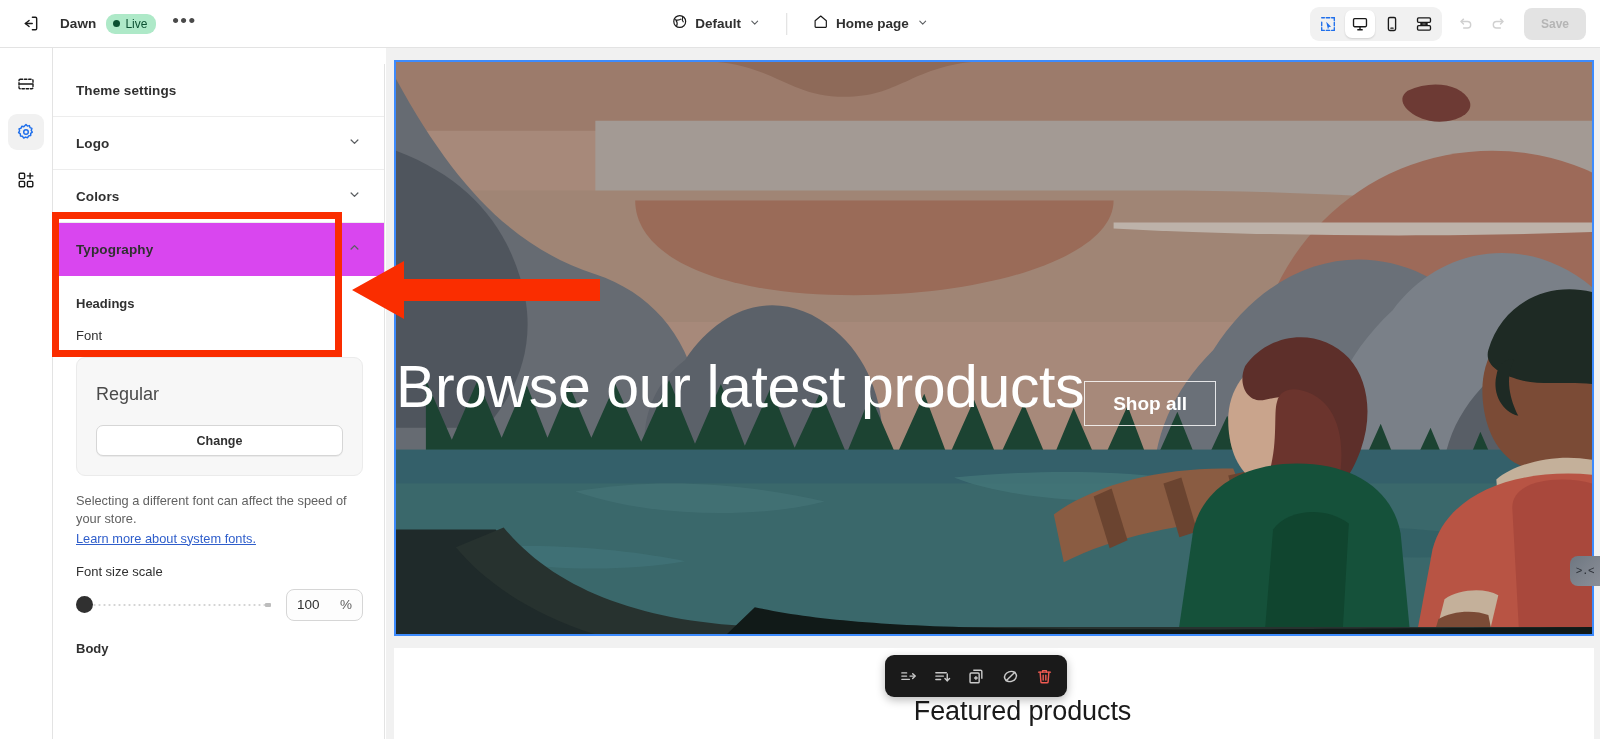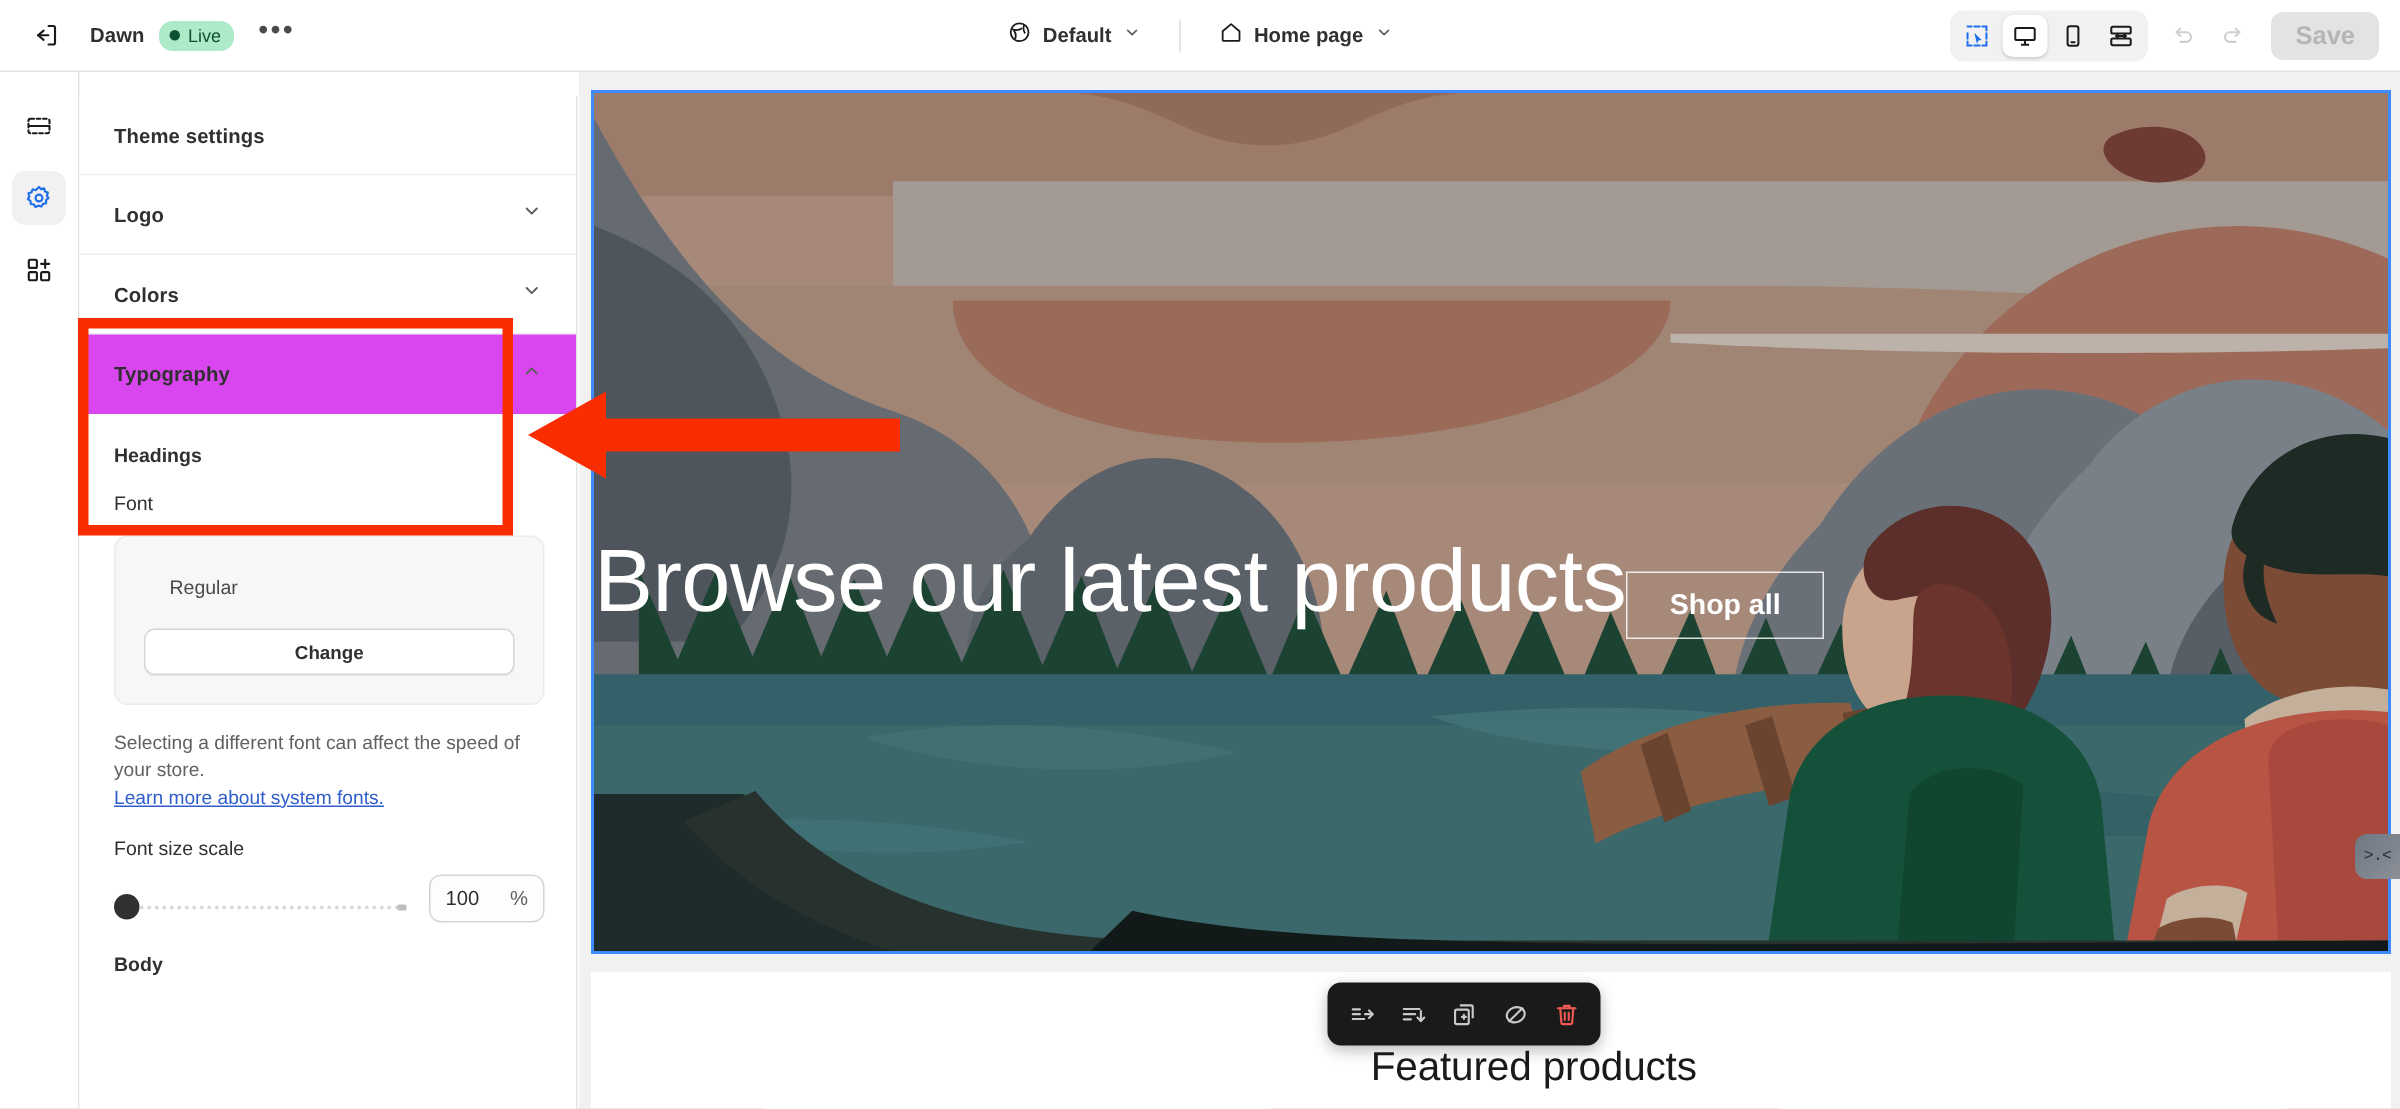--- a/index.html
+++ b/index.html
@@ -59,21 +59,21 @@
   .pill-btn {
     width:30px; height:28px; border-radius:7px; border:none; background:transparent;
     display:flex; align-items:center; justify-content:center; cursor:pointer;
   }
   .pill-btn.sel { background:#ffffff; box-shadow:0 1px 2px rgba(0,0,0,.14); }
   .grp-gap { width:8px; }
   .hist-btn { width:32px; height:32px; }
   .save-btn {
     margin-left:10px; height:32px; min-width:62px; padding:0 16px;
     background:#e3e3e3; color:#b5b5b5; border:none; border-radius:8px;
-    font-size:17px; font-weight:600; font-family:inherit; cursor:default;
+    font-size:12px; font-weight:600; font-family:inherit; cursor:default;
   }
 
   
   .rail {
     position:absolute; top:48px; left:0; width:53px; height:691px;
     background:#ffffff; border-right:1px solid #e3e3e3;
     display:flex; flex-direction:column; align-items:center; padding-top:18px; gap:12px;
   }
   .rail-btn {
     width:36px; height:36px; border-radius:9px; border:none; background:transparent;
@@ -102,38 +102,38 @@
   .field-label {
     font-size:13px; font-weight:400; color:#303030;
     padding:17px 23px 0 23px;
   }
 
   .font-card {
     margin:14px 21px 0 23px; background:#f7f7f7; border:1px solid #ebebeb;
     border-radius:9px; padding:17px 19px 19px 19px;
   }
   .font-name { font-size:20px; font-weight:400; color:#303030; letter-spacing:.1px; }
-  .font-weight { font-size:13px; color:#4a4a4a; margin-top:9px;margin-left:17px; }
+  .font-weight { font-size:18px; color:#4a4a4a; margin-top:9px; }
   .change-btn {
     margin-top:20px; width:100%; height:31px; background:#ffffff;
     border:1px solid #d6d6d6; border-radius:7px; cursor:pointer;
     font-family:inherit; font-size:12.5px; font-weight:700; color:#303030;
     box-shadow:0 1px 0 rgba(0,0,0,.05);
   }
 
   .help-text {
     padding:16px 28px 0 23px; font-size:12.8px; line-height:1.43; color:#616161;
   }
   .help-link {
     display:inline-block; padding:1px 23px 0 23px; font-size:12.8px;
     color:#2f5ecb; text-decoration:underline; cursor:pointer;
   }
 
   .slider-row {
-    display:flex; align-items:flex-end; gap:15px; padding:10px 21px 0 23px;
+    display:flex; align-items:center; gap:15px; padding:10px 21px 0 23px;
   }
   .slider-track { position:relative; flex:1; height:20px; display:flex; align-items:center; }
   .track-dots {
     position:absolute; left:16px; right:4px; height:4px;
     background-image:radial-gradient(circle, #d4d4d4 1px, transparent 1.2px);
     background-size:5px 4px; background-repeat:repeat-x;
   }
   .track-end { position:absolute; right:0px; width:6px; height:4px; background:#bdbdbd; border-radius:1px; }
   .slider-knob {
     position:absolute; left:0; width:17px; height:17px; border-radius:50%;

